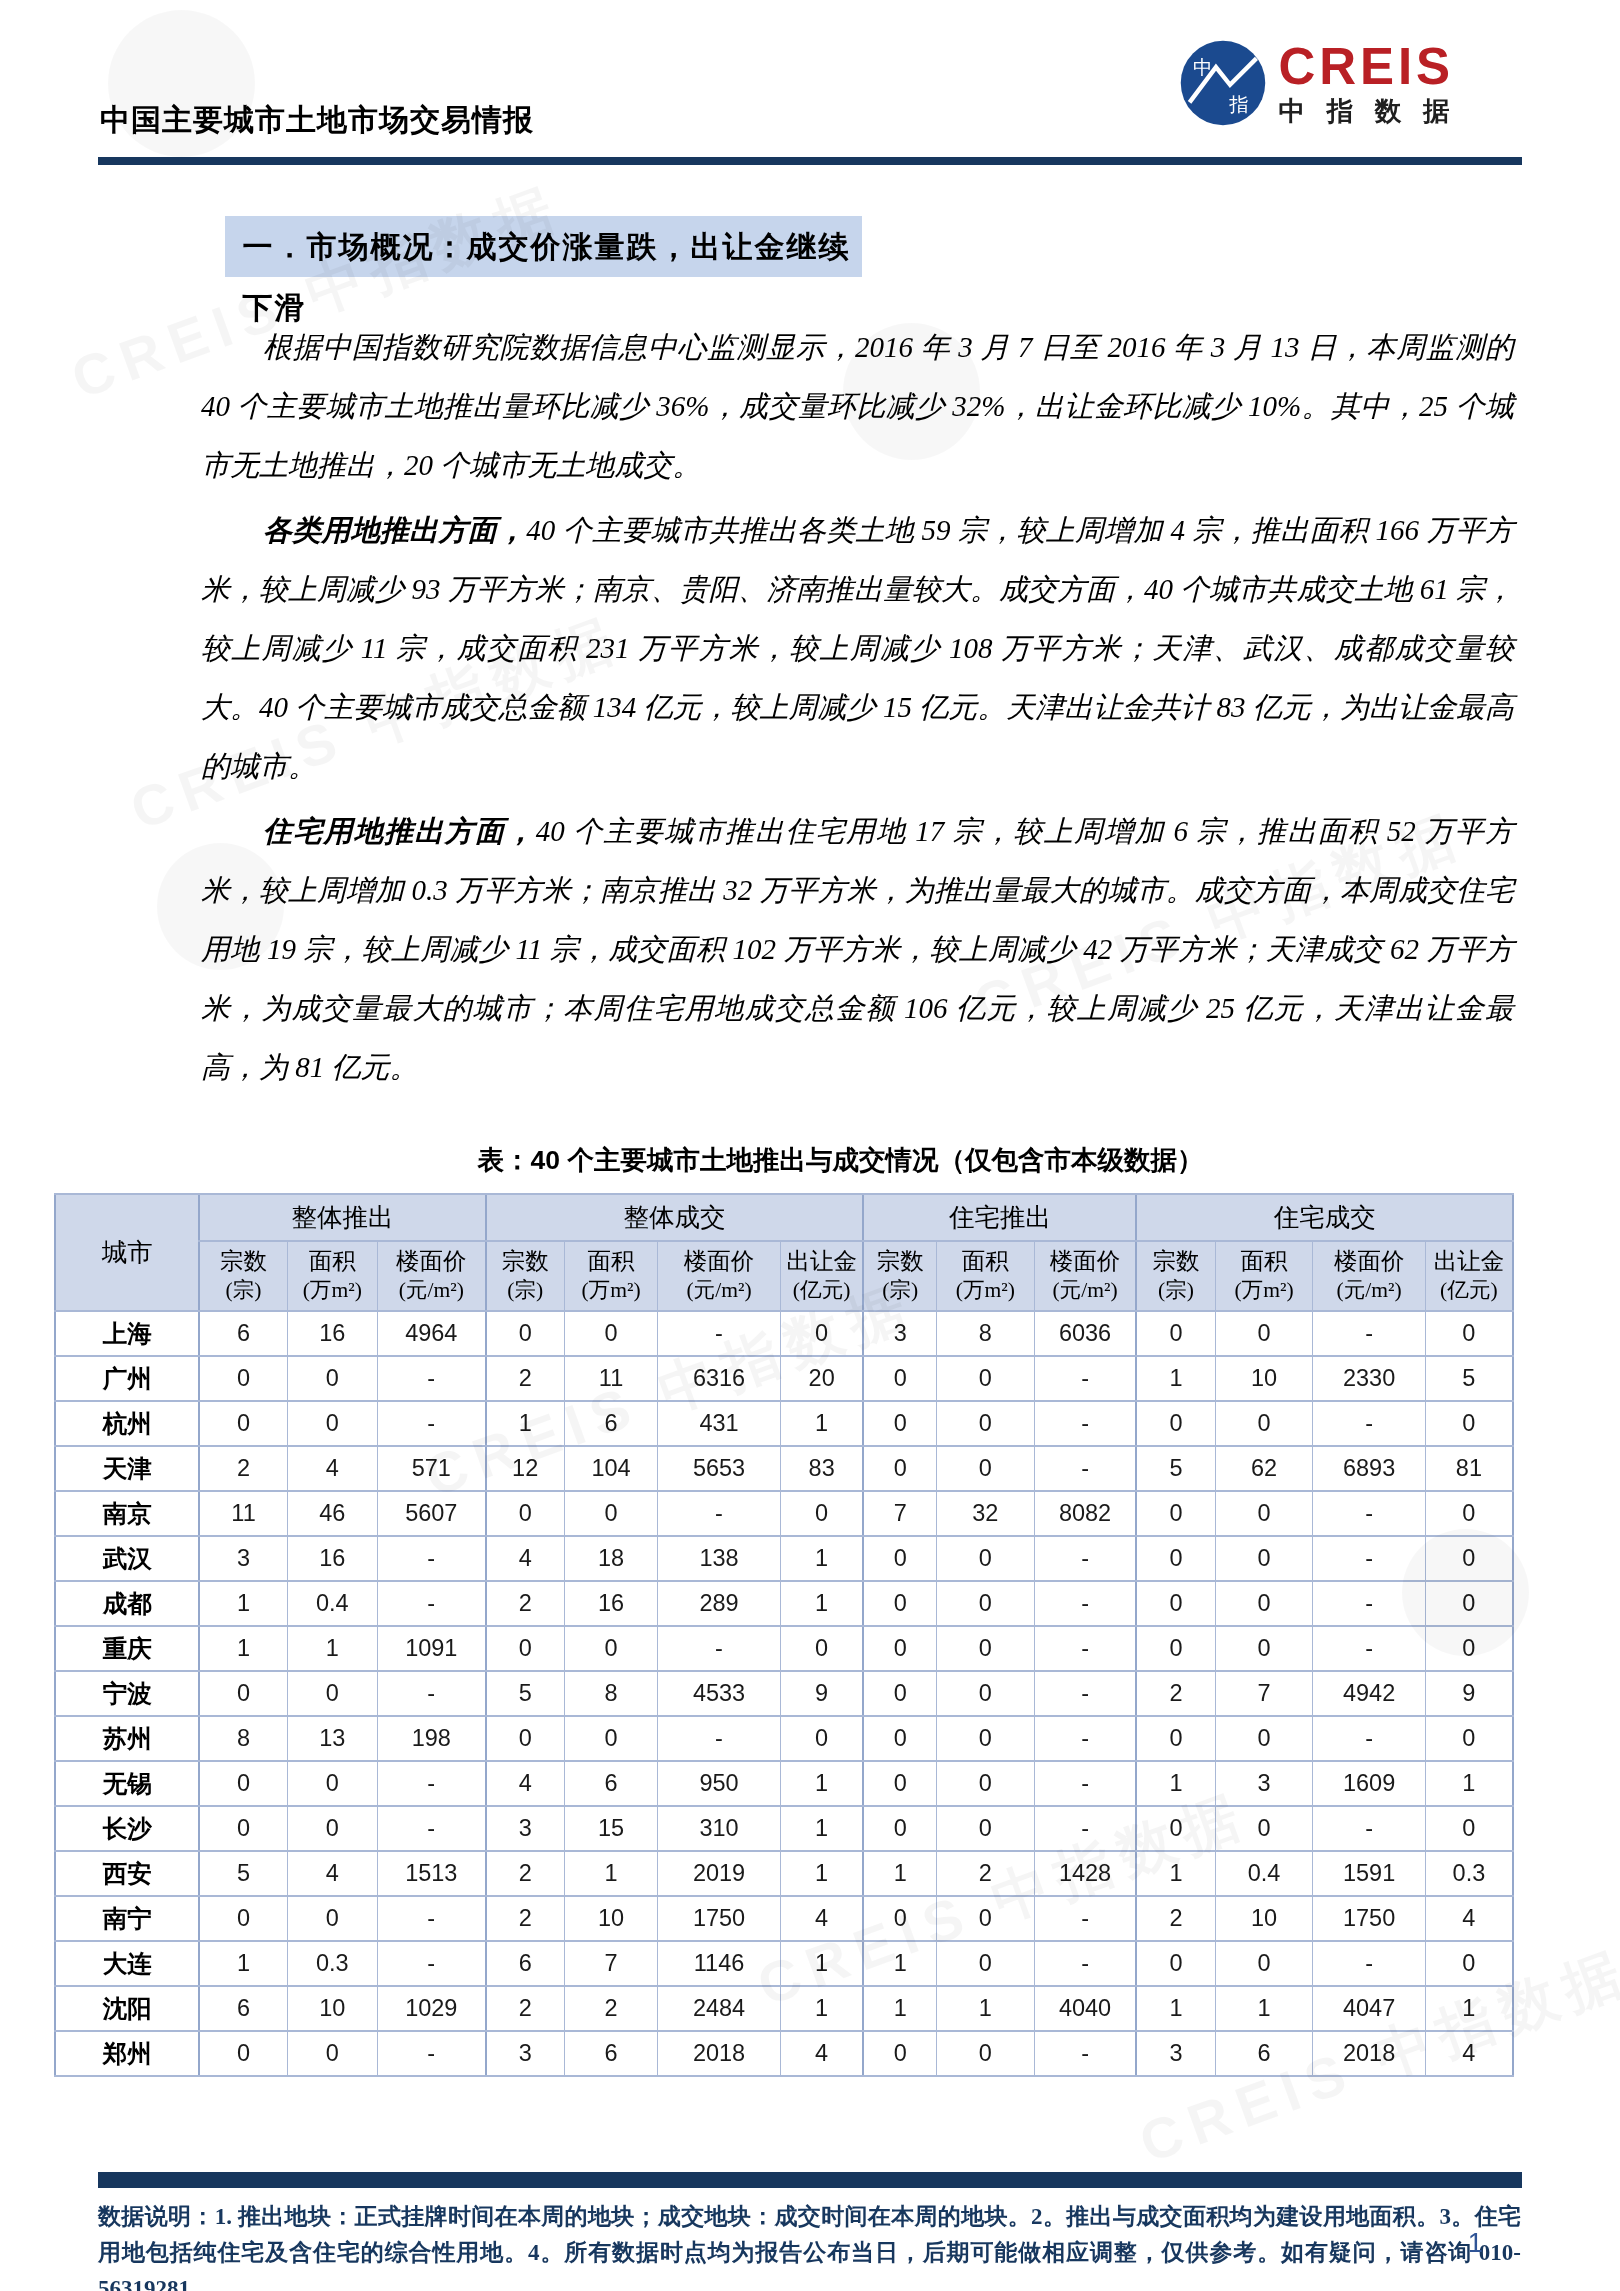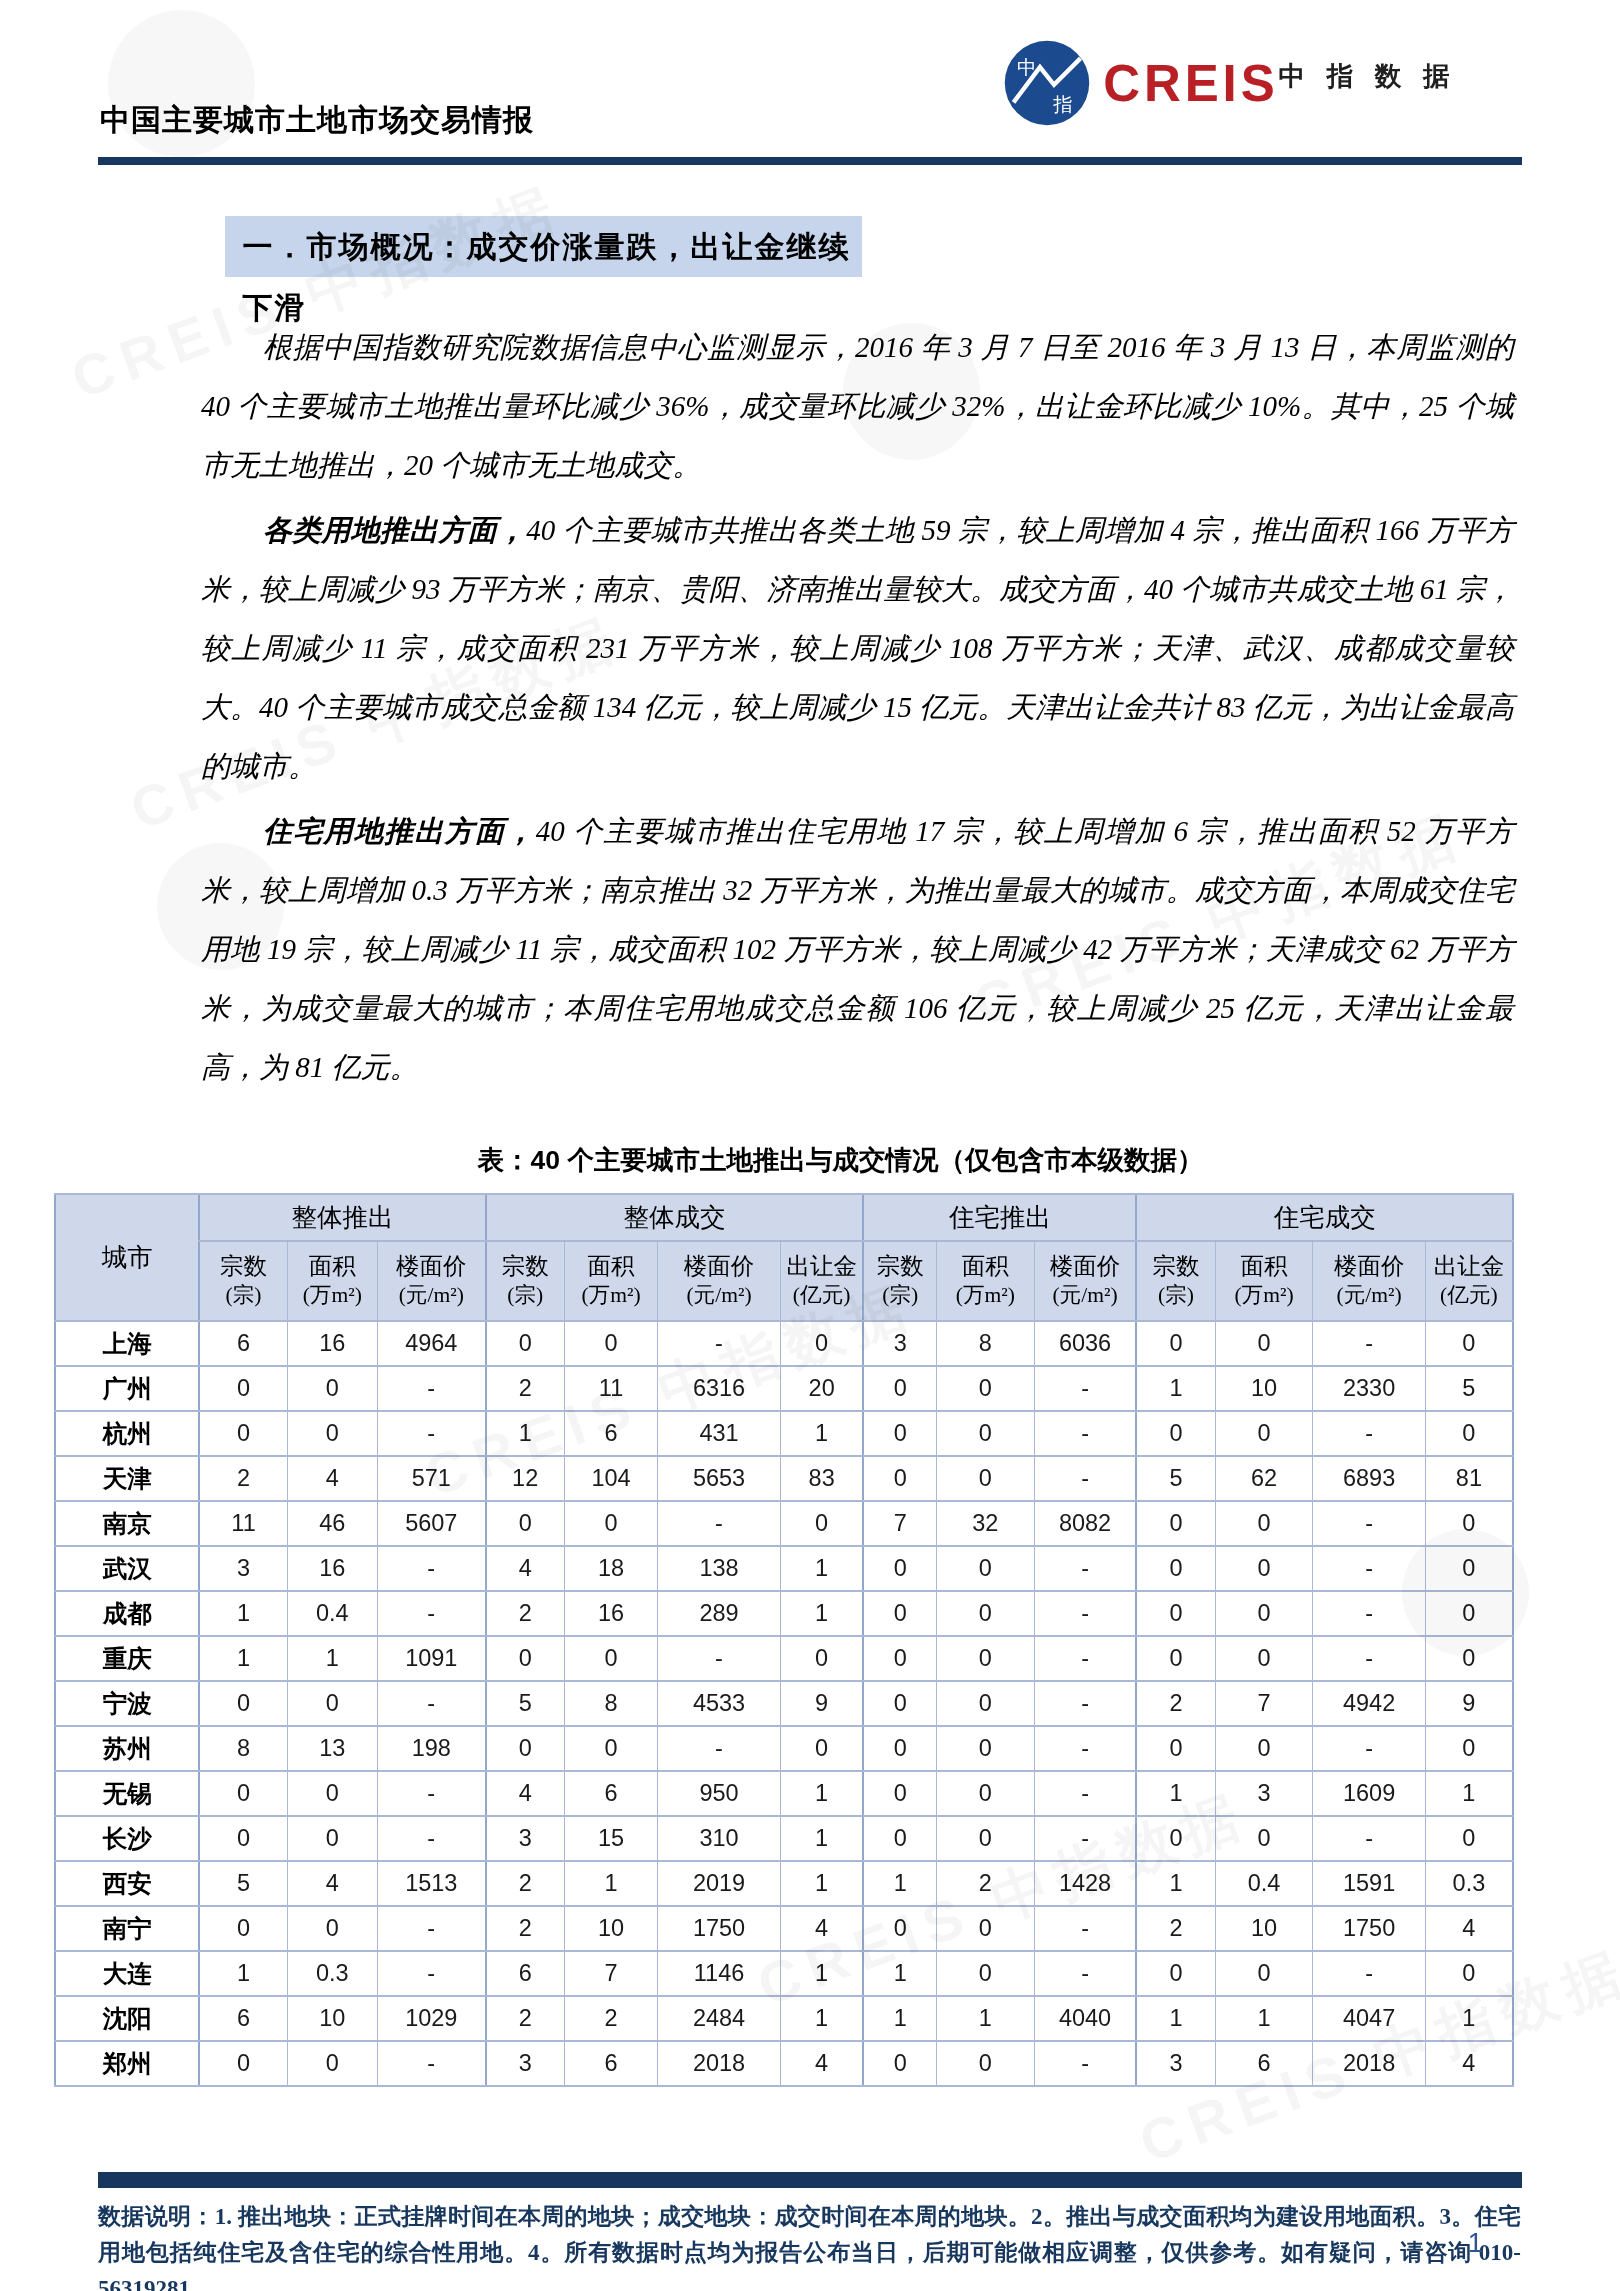--- a/index.html
+++ b/index.html
@@ -15,21 +15,21 @@
         transform:rotate(-20deg); font-size:57px; letter-spacing:9.8px; }
   .wm-circle { position:absolute; border-radius:50%; background:#000; opacity:0.03;
         pointer-events:none; }
   
   .header { position:relative; margin:0 98px; height:157px; }
   .header-title { position:absolute; left:2px; bottom:15.7px;
         font-family:"Liberation Sans","DejaVu Sans",sans-serif;
         font-weight:bold; font-size:30px; letter-spacing:1px; }
   .logo { position:absolute; right:51px; top:39px; display:flex; align-items:center; gap:11.8px; }
   .logo-badge { width:88px; height:88px; flex:0 0 auto; }
-  .logo-text { display:flex; line-height:1; }
+  .logo-text { display:flex; flex-direction:column; line-height:1; }
   .logo-brand { font-family:"Liberation Sans",sans-serif; font-weight:900; font-size:51px;
         color:#b92025; letter-spacing:3.9px; }
   .logo-sub { font-family:"Liberation Sans",sans-serif; font-weight:bold; font-size:26.5px;
         color:#1f1f1f; letter-spacing:21.6px; margin-top:5.9px; white-space:nowrap; }
   .header-rule { margin:0 98px; height:7.8px; background:#17375e; }
   
   .section-bar { margin:51px 0 0 225px; width:637px; height:61px; background:#c6d5ec;
         font-weight:bold; font-size:30px; line-height:61px; padding-left:17.6px;
         letter-spacing:2px; }
   
@@ -43,21 +43,21 @@
         font-weight:bold; font-size:26.5px;text-align:center; }
   table.land { border-collapse:collapse; table-layout:fixed; width:1460px;
         margin-left:54px; border:2px solid #94a7cb; }
   table.land th, table.land td {
         border-left:1px solid #a9b8d6; border-right:1px solid #a9b8d6;
         border-top:2px solid #a9b8d6; border-bottom:2px solid #a9b8d6;
         text-align:center; vertical-align:middle; }
   table.land th { background:#cfd8ea; font-weight:normal; }
   .th-group { height:47px; font-family:"Liberation Serif",serif; font-size:25.5px; }
   .th-city  { font-family:"Liberation Serif",serif; font-size:25.5px; }
-  .th-sub   { height:80px; font-family:"Liberation Serif",serif;
+  .th-sub   { height:70px; font-family:"Liberation Serif",serif;
               font-size:23.5px; line-height:29px; padding:3.9px 0; }
   .th-sub .unit { font-size:21.6px; }
   td.td-city { height:45px; font-weight:bold; font-size:24.5px;
               font-family:"Liberation Serif",serif;margin-left:20px; }
   td.td-val  { height:45px; font-family:"Liberation Sans","DejaVu Sans",sans-serif;
               font-size:23.5px; color:#1a1a1a; }
   .sep { border-left:2.9px solid #94a7cb !important; }
   
   .footer-bar { position:absolute; left:98px; top:2172px; width:1424px; height:15.7px;
         background:#17375e; }

